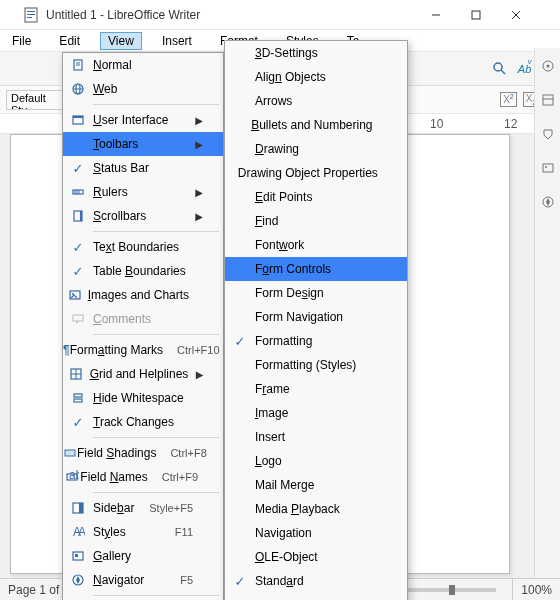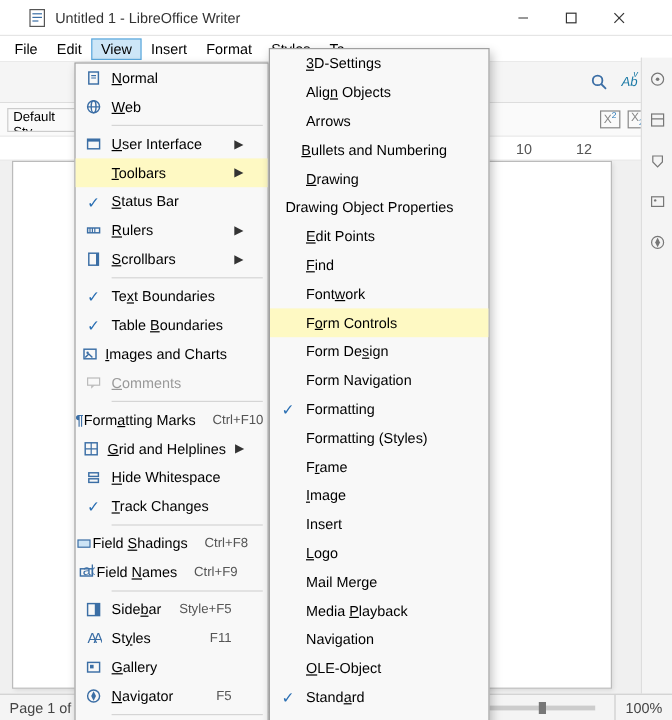--- a/index.html
+++ b/index.html
@@ -1,42 +1,42 @@
 <!DOCTYPE html>
 <html><head>
 <meta charset="utf-8">
 <style>
   * { box-sizing: border-box; margin: 0; padding: 0; font-family: "Segoe UI", Tahoma, sans-serif; font-size: 12px; }
   body { width: 560px; height: 600px; background: #fff; overflow: hidden; position: relative; }
   .titlebar { height: 30px; display: flex; align-items: center; padding: 0 24px; background: #fff; border-bottom: 1px solid #e5e5e5; }
   .titlebar .icon { width: 16px; height: 16px; margin-right: 6px; }
   .titlebar .title { flex: 1; color: #333; }
   .titlebar .winbtn { width: 40px; height: 28px; display: flex; align-items: center; justify-content: center; color: #333; }
-  .menubar { height: 22px; display: flex; align-items: center; padding: 0 4px; gap: 0; border-bottom: 1px solid #e5e5e5; }
+  .menubar { height: 22px; display: flex; align-items: center; padding: 0 4px; gap: 12px; border-bottom: 1px solid #e5e5e5; }
   .menubar .menuitem { padding: 2px 8px; cursor: default; }
   .menubar .menuitem.open { background: #cde6f7; border: 1px solid #5ca8dc; padding: 1px 7px; }
   .toolstrip { height: 34px; background: #f5f5f5; border-bottom: 1px solid #ddd; display:flex; align-items:center; justify-content:flex-end; padding-right:12px; gap:10px;}
   .toolstrip2 { height: 28px; background: #fafafa; border-bottom: 1px solid #e5e5e5; display:flex; align-items:center; padding:0 6px; gap:6px;}
   .toolstrip2 .stylecombo { width: 60px; border:1px solid #ccc; height:20px; padding:1px 4px; font-size:11px; overflow:hidden;}
   .ruler { height: 20px; background: #fff; border-bottom:1px solid #e5e5e5; position:relative; font-size:8px; color:#555;}
   .ruler .tick{position:absolute;top:3px;}
   .docarea { position: absolute; top: 134px; left: 0; right: 26px; bottom: 22px; background: #f0f0f0; }
   .page { position: absolute; left: 10px; top: 0; width: 500px; height: 440px; background: #fff; border: 1px solid #bbb; box-shadow: 2px 2px 4px rgba(0,0,0,.1); }
   .sidepanel { position: absolute; right: 0; top: 48px; width: 26px; bottom: 22px; background: #f4f4f4; border-left: 1px solid #ddd; display:flex; flex-direction:column; align-items:center; gap:14px; padding-top:8px;}
   .sidepanel .sb { width:20px;height:20px;display:flex;align-items:center;justify-content:center;color:#555;}
   .statusbar { position: absolute; bottom: 0; left: 0; right: 0; height: 22px; background: #f4f4f4; border-top: 1px solid #ccc; display: flex; align-items: center; font-size: 11px; color: #444; }
   .statusbar .cell { padding: 0 8px; border-right: 1px solid #ccc; height: 100%; display: flex; align-items: center; }
   .statusbar .spacer{flex:1;}
   .zoom-slider{width:90px;height:4px;background:#ccc;position:relative;margin:0 8px;}
   .zoom-slider .thumb{position:absolute;left:48%;top:-3px;width:6px;height:10px;background:#777;}
 
   
   .dropdown { position: absolute; background: #f8f8f8; border: 1px solid #a0a0a0; box-shadow: 2px 3px 8px rgba(0,0,0,.25); z-index: 10; }
   .dropdown .row { display: flex; align-items: center; height: 24px; padding: 0 18px 0 0; cursor: default; position: relative; white-space: nowrap; }
-  .dropdown .row.highlight { background: #fef9c3; }
+  .dropdown .row.highlight { background: #3b82f6; }
   .dropdown .iconcell { width: 30px; display: flex; align-items: center; justify-content: center; color: #3b6ea5; }
   .dropdown .checkcell { width: 30px; display: flex; align-items: center; justify-content: center; color: #2a6fb3; font-size: 13px; }
   .dropdown .label { flex: 1; padding-right: 6px; }
   .dropdown .accel { color: #555; font-size: 11px; padding-left: 8px; }
   .dropdown .arrow { width: 12px; text-align: center; color: #333; font-size: 10px; }
   .dropdown .sep { height: 1px; background: #d5d5d5; margin: 3px 4px 3px 30px; }
   .dropdown .disabled .label { color: #999; }
   .dropdown .underline { text-decoration: underline; text-underline-offset: 1px; }
 
   #view-menu { top: 52px; left: 62px; width: 162px; }
@@ -104,21 +104,21 @@
   <div class="stylecombo">Default Sty</div>
   <span style="flex:1"></span>
   <span class="sup">X<sup style="font-size:7px;color:#1b6fb3">2</sup></span>
   <span class="sub">X<sub style="font-size:7px;color:#1b6fb3">2</sub></span>
   <span class="hiA">A</span>
 </div>
 
 <div class="ruler" id="ruler">
     <span class="tick" style="left: 430px;">10</span>
     <span class="tick" style="left: 465px; margin-top: 20px;">11</span>
-    <span class="tick" style="left: 480px;">12</span>
+    <span class="tick" style="left: 504px;">12</span>
     <span class="tick" style="left: 535px;">13</span>
   </div>
 
 <div class="docarea">
   <div class="page"></div>
 </div>
 
 <div class="sidepanel">
   <div class="sb">
       <svg width="14" height="14">

